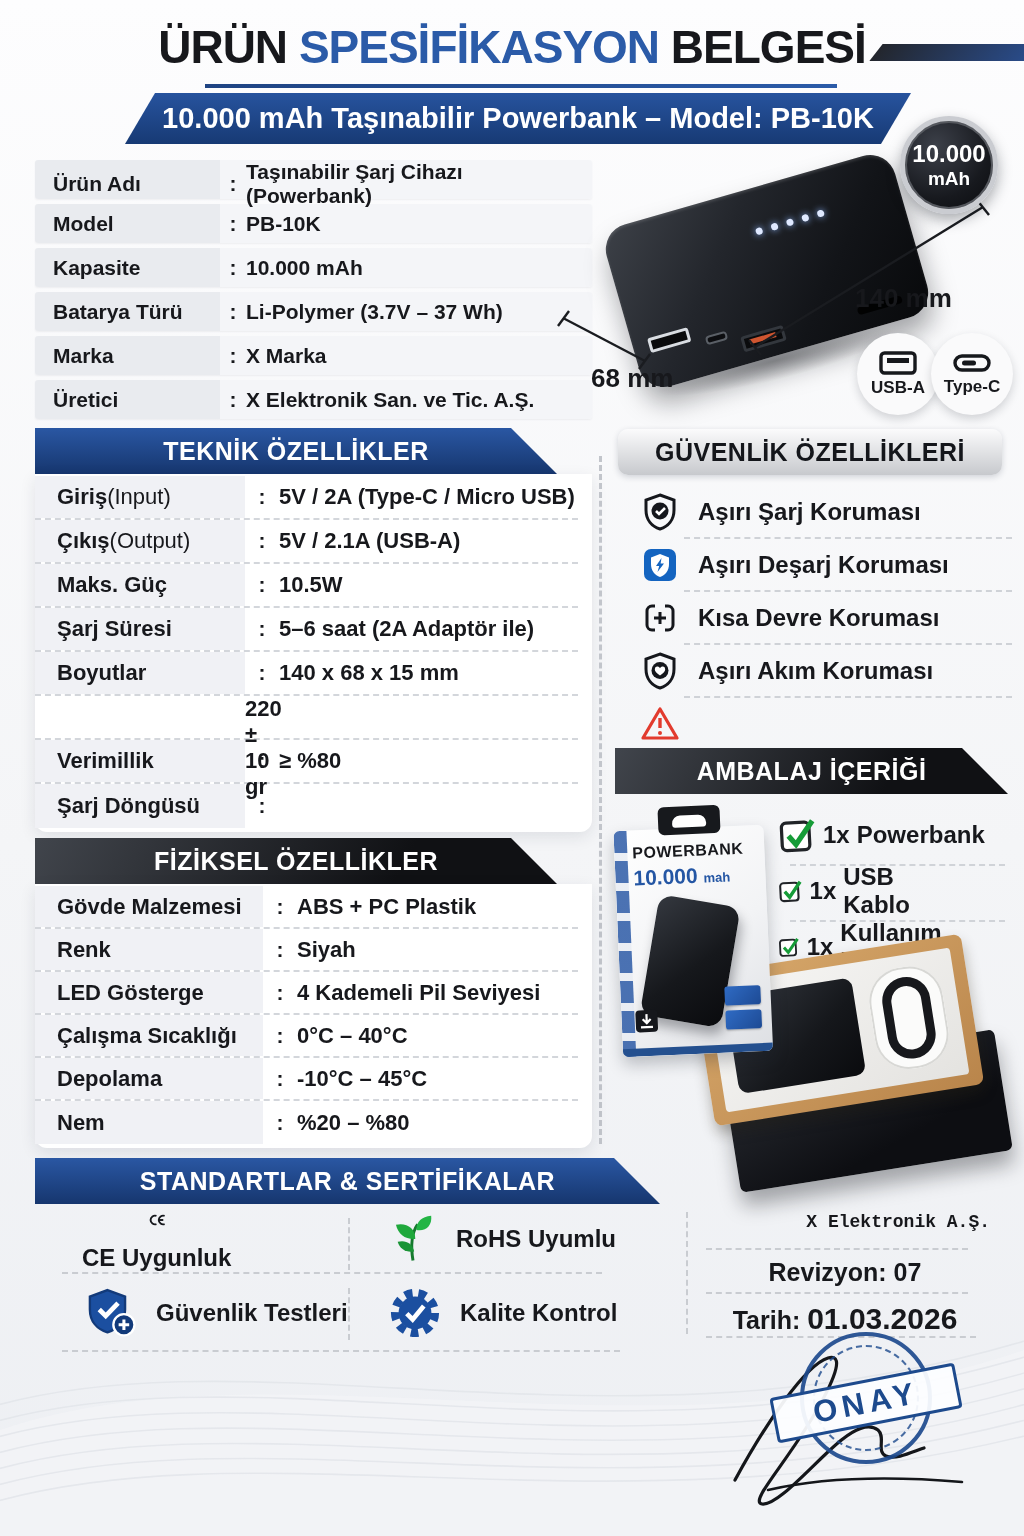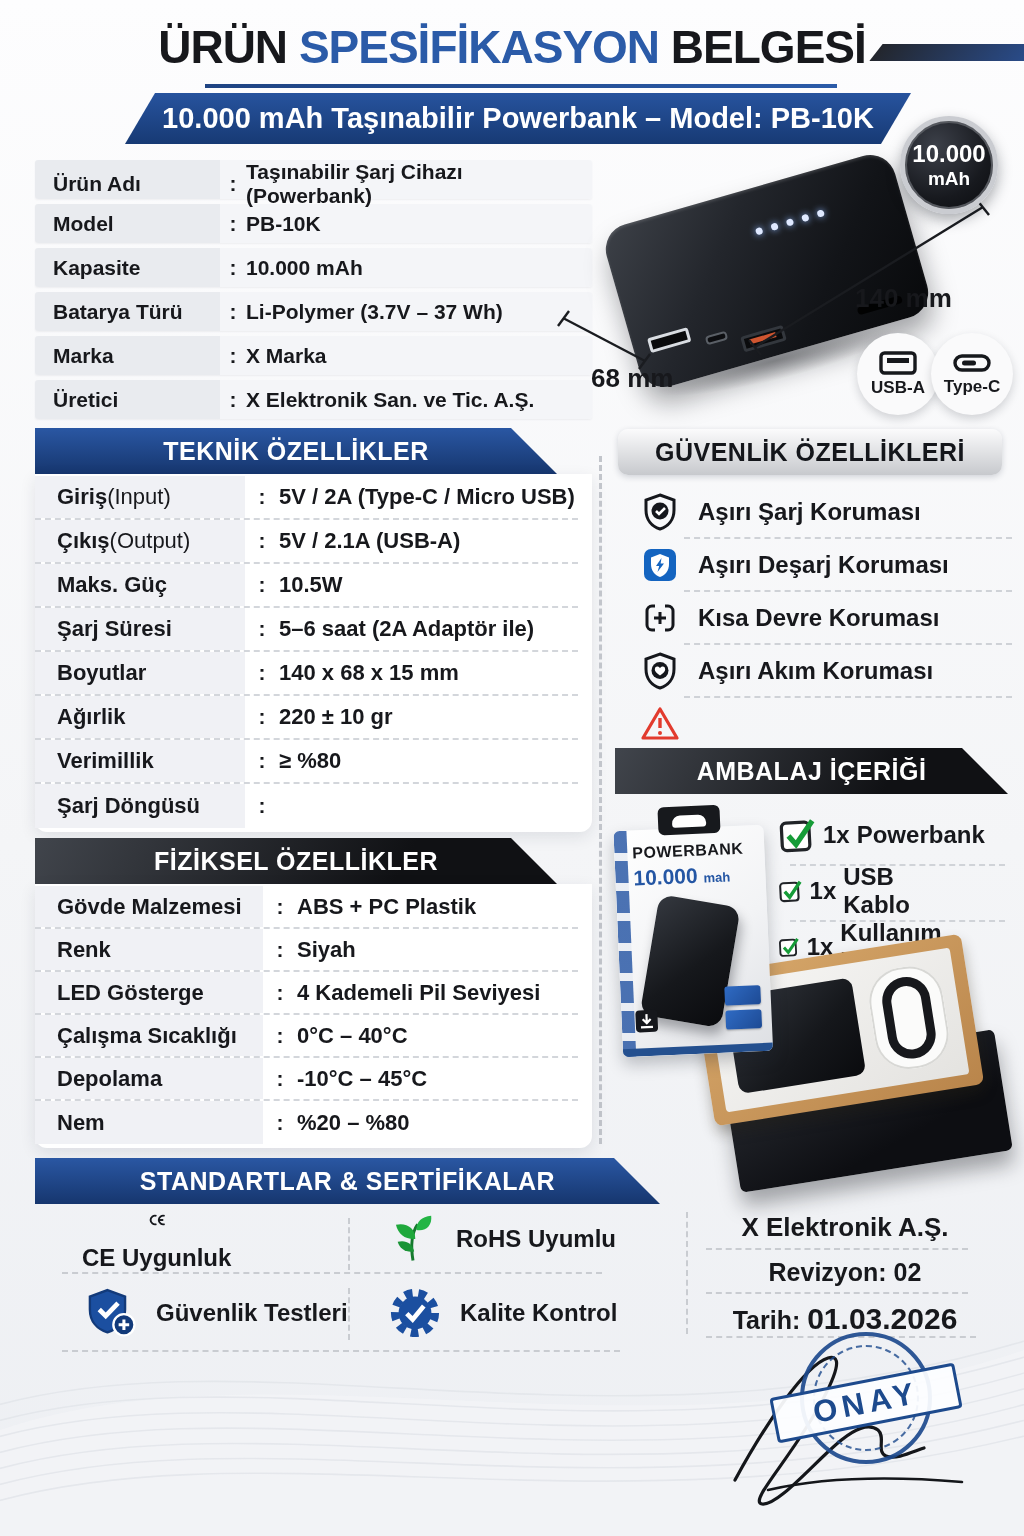--- a/index.html
+++ b/index.html
@@ -150,21 +150,21 @@
   .ob-cable::after { content:""; position:absolute; left:13px; top:10px; right:13px; bottom:10px;
     border:9px solid #17181c; border-radius:26px; }
 
   
   .cert-item { position:absolute; display:flex; align-items:center; gap:18px; height:58px; }
   .cert-label { font-size:24px; font-weight:bold; }
   .hdash { border-top:2px dashed #c9ccd1; }
   .vdash { border-left:2px dashed #c9ccd1; }
 
   
-  .f-company { font-size:26px; font-weight:bold; text-align:center; }
+  .f-company { font-size:18px; font-weight:bold; text-align:right;font-family:Liberation Mono, monospace; }
   .f-line { font-size:25px; text-align:center; }
   .f-line .flabel { font-weight:bold; }
   .f-line .fval { font-weight:bold; }
   .f-date .fval { font-size:30px; }
   .stamp { left:800px; top:1332px; width:132px; height:132px; z-index:4; }
   .stamp-circle { position:absolute; inset:0; border-radius:50%;
     border:4px solid #1d4a8d; opacity:.92; }
   .stamp-circle2 { position:absolute; inset:13px; border-radius:50%;
     border:2px dashed #1d4a8d; opacity:.8; }
   .stamp-band { position:absolute; left:-28px; top:48px; width:188px; height:46px;
@@ -319,23 +319,20 @@
       <span class="val">5–6 saat (2A Adaptör ile)</span>
     </div>
     <div class="spec-row">
       <span class="lblcell">
           <span class="lbl">Boyutlar</span>
         </span>
       <span class="colon">:</span>
       <span class="val">140 x 68 x 15 mm</span>
     </div>
     <div class="spec-row">
-      <span class="lblcell">
-          <span class="lbl">Ağırlik</span>
-        </span>
       <span class="colon">:</span>
       <span class="val">220 ± 10 gr</span>
     </div>
     <div class="spec-row">
       <span class="lblcell">
           <span class="lbl">Verimillik</span>
         </span>
       <span class="colon">:</span>
       <span class="val">≥ %80</span>
     </div>
@@ -554,21 +551,21 @@
     <span class="cert-label">Kalite Kontrol</span>
   </div>
   <div class="abs vdash" style="left:348px; top:1288px; height:52px;"></div>
   <div class="abs hdash" style="left:62px; top:1350px; width:558px;"></div>
 
   <div class="abs vdash" style="left:686px; top:1212px; height:122px;"></div>
   <div class="abs f-company" style="left:700px; top:1212px; width:290px;">X Elektronik A.Ş.</div>
   <div class="abs hdash" style="left:706px; top:1248px; width:262px;"></div>
   <div class="abs f-line" style="left:700px; top:1258px; width:290px;">
     <span class="flabel">Revizyon:</span>
-    <span class="fval">02</span>
+    <span class="fval">07</span>
   </div>
   <div class="abs hdash" style="left:706px; top:1292px; width:262px;"></div>
   <div class="abs f-line f-date" style="left:700px; top:1302px; width:290px;">
     <span class="flabel">Tarih:</span>
     <span class="fval">01.03.2026</span>
   </div>
   <div class="abs hdash" style="left:706px; top:1336px; width:270px;"></div>
 
   <svg class="abs" style="left:710px; top:1330px;" width="300" height="180" viewBox="0 0 300 180">
     <g fill="none" stroke="#14161a" stroke-linecap="round">

